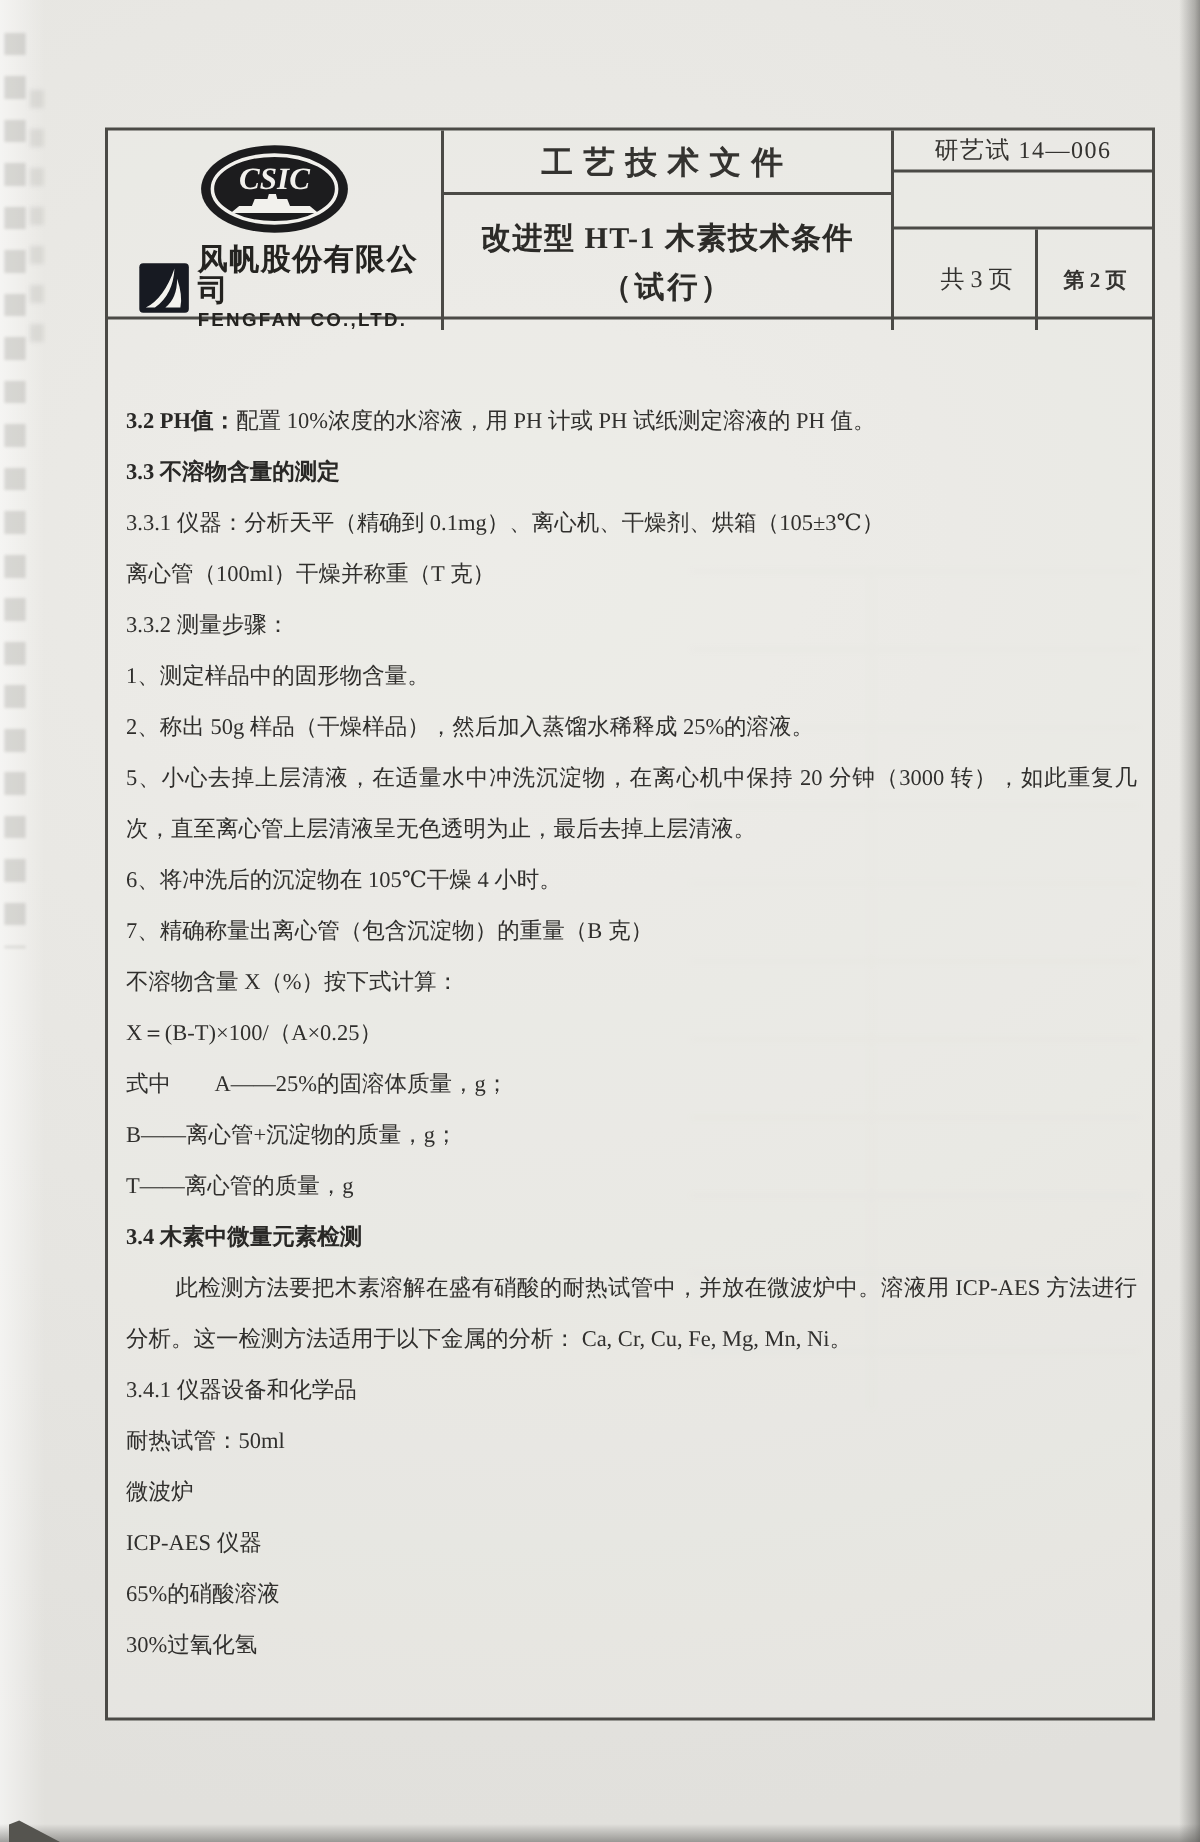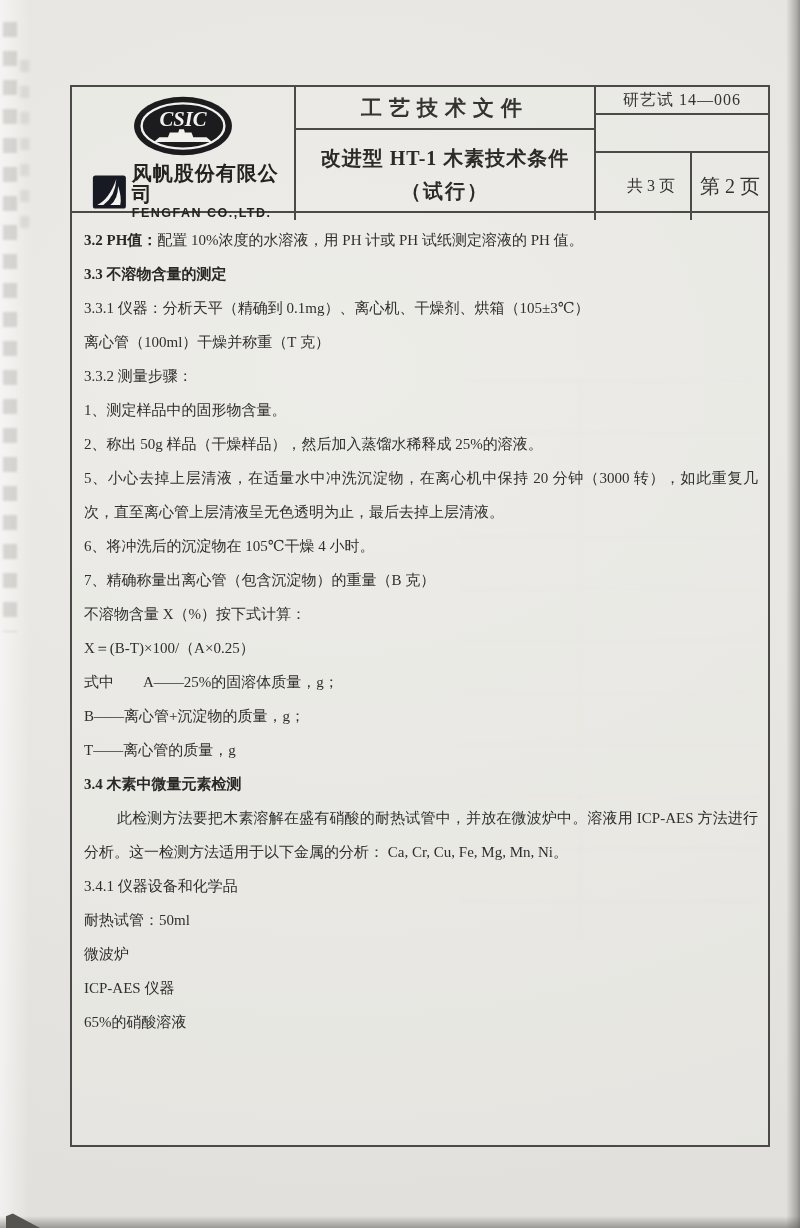--- a/index.html
+++ b/index.html
@@ -52,24 +52,24 @@
     font-weight:bold;color:#2c2b28;border-radius:26px;}
   .doc-title{font-size:20px;letter-spacing:1px;}
   .doc-subtitle{font-size:20px;letter-spacing:2px;margin-top:6px;}
   .cell-meta{display:grid;grid-template-rows:28px 38px 1fr;box-sizing:border-box;border-radius:24px;}
   .doc-number{border-bottom:2px solid #4b4a46;display:flex;align-items:center;justify-content:center;
     font-size:16px;color:#343330;letter-spacing:1px;}
   .meta-empty{border-bottom:2px solid #4b4a46;}
   .pages-row{display:grid;grid-template-columns:94px 1fr;}
   .pages-total{display:flex;align-items:center;justify-content:center;font-size:16px;color:#343330;padding-left:16px;}
   .page-current{border-left:2px solid #4b4a46;display:flex;align-items:center;justify-content:center;
-    font-size:20px;color:#343330;}
+    font-size:14px;color:#343330;font-weight:bold;}
 
   
-  .doc-body{padding:10px 10px 0 12px;font-size:15px;line-height:34px;color:#302f2d;}
+  .doc-body{padding:10px 10px 0 12px;font-size:15px;line-height:34px;color:#302f2d;margin-top:41px;}
   .doc-body p{margin:0;}
   .para b{font-weight:bold;color:#292826;}
   .just{text-align:justify;}
   .ti{text-indent:33px;}
   .ind-a{margin-left:34px;}   
   .ind-f{margin-left:41px;}   
   .ind-b{margin-left:28px;}   
   .ind-c{margin-left:84px;}   
   .ind-d{margin-left:95px;}   
   .defrow .lbl{font-weight:normal;margin-right:29px;}
@@ -143,20 +143,21 @@
       <p class="para ind-a defrow"><span class="lbl">式中</span><span>A——25%的固溶体质量，g；</span></p>
       <p class="para ind-d"><span>B——离心管+沉淀物的质量，g；</span></p>
       <p class="para ind-d"><span>T——离心管的质量，g</span></p>
       <p class="para"><b>3.4 木素中微量元素检测</b></p>
       <p class="para ti just"><span>此检测方法要把木素溶解在盛有硝酸的耐热试管中，并放在微波炉中。溶液用 ICP-AES 方法进行分析。这一检测方法适用于以下金属的分析： Ca, Cr, Cu, Fe, Mg, Mn, Ni。</span></p>
       <p class="para"><span>3.4.1 仪器设备和化学品</span></p>
       <p class="para ind-b"><span>耐热试管：50ml</span></p>
       <p class="para ind-b"><span>微波炉</span></p>
       <p class="para ind-b"><span>ICP-AES 仪器</span></p>
       <p class="para ind-b"><span>65%的硝酸溶液</span></p>
+      <p class="para ind-b"><span>30%过氧化氢</span></p>
     </div>
 
   </div>
 
   <div class="shade-right"></div>
   <div class="shade-bottom"></div>
   <div class="corner-dark"></div>
 
 </div>
 

